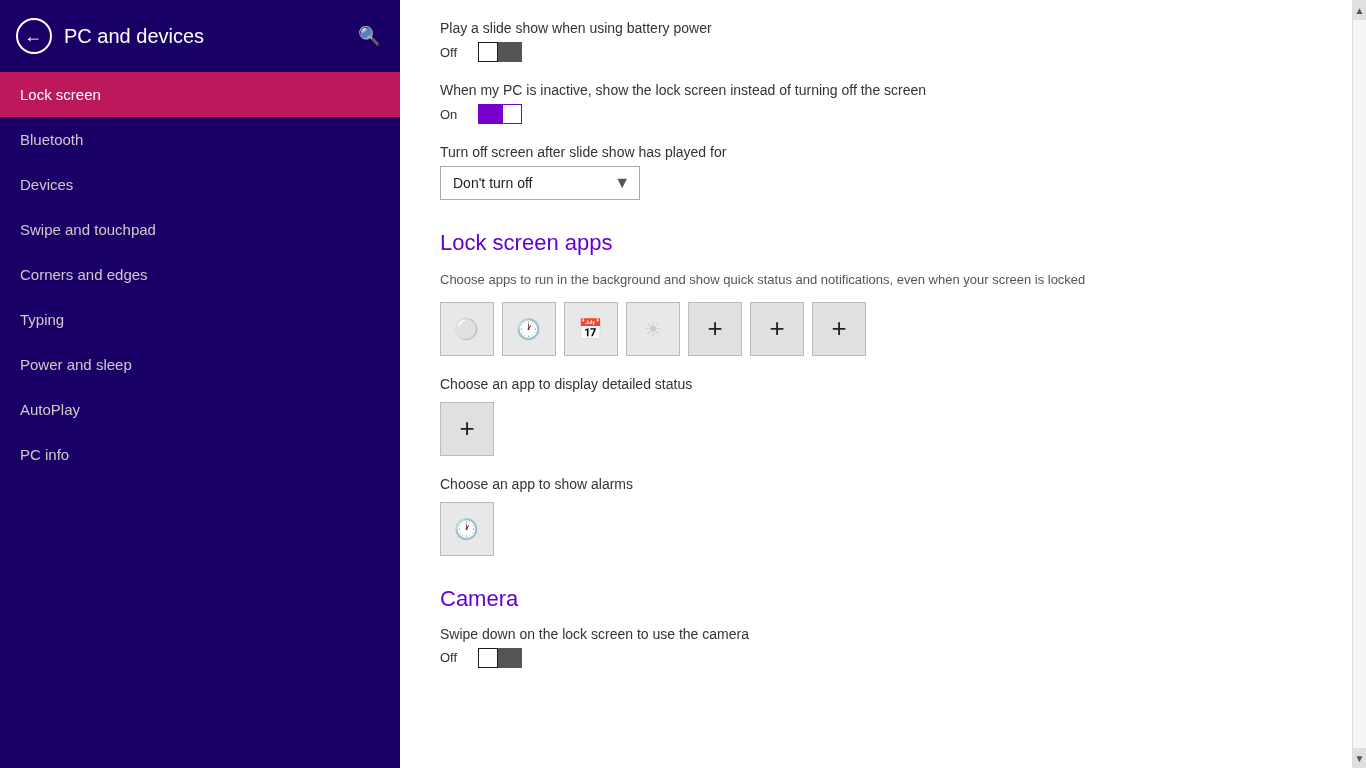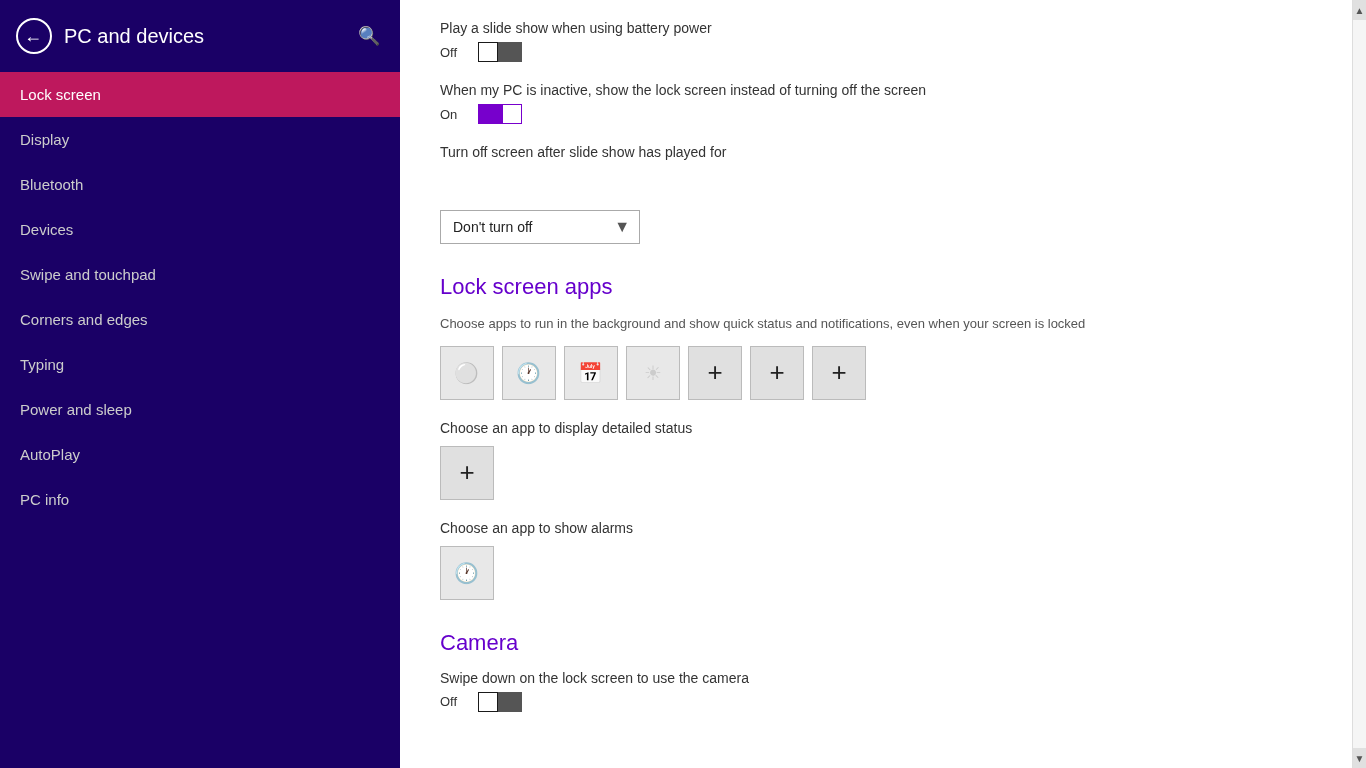--- a/index.html
+++ b/index.html
@@ -136,21 +136,20 @@
       font-size: 22px;
       color: #6600cc;
       font-weight: 300;
       margin-top: 30px;
       margin-bottom: 14px;
     }
 
     .dropdown-wrapper {
       position: relative;
       display: inline-block;
-      margin-top: 44px;
     }
     .dropdown-select {
       appearance: none;
       -webkit-appearance: none;
       padding: 8px 40px 8px 12px;
       font-size: 14px;
       border: 1px solid #aaa;
       background: #fff;
       cursor: pointer;
       min-width: 200px;
@@ -240,21 +239,20 @@
     <div id="back-button">
       <span id="back-icon">←</span>
     </div>
     <span id="sidebar-title">PC and devices</span>
     <div id="search-icon-btn">
       <span>🔍</span>
     </div>
   </div>
   <div id="nav-items">
       <div class="nav-item active">Lock screen</div>
-      <div class="nav-item">Display</div>
       <div class="nav-item">Bluetooth</div>
       <div class="nav-item">Devices</div>
       <div class="nav-item">Swipe and touchpad</div>
       <div class="nav-item">Corners and edges</div>
       <div class="nav-item">Typing</div>
       <div class="nav-item">Power and sleep</div>
       <div class="nav-item">AutoPlay</div>
       <div class="nav-item">PC info</div>
     </div>
 </div>

